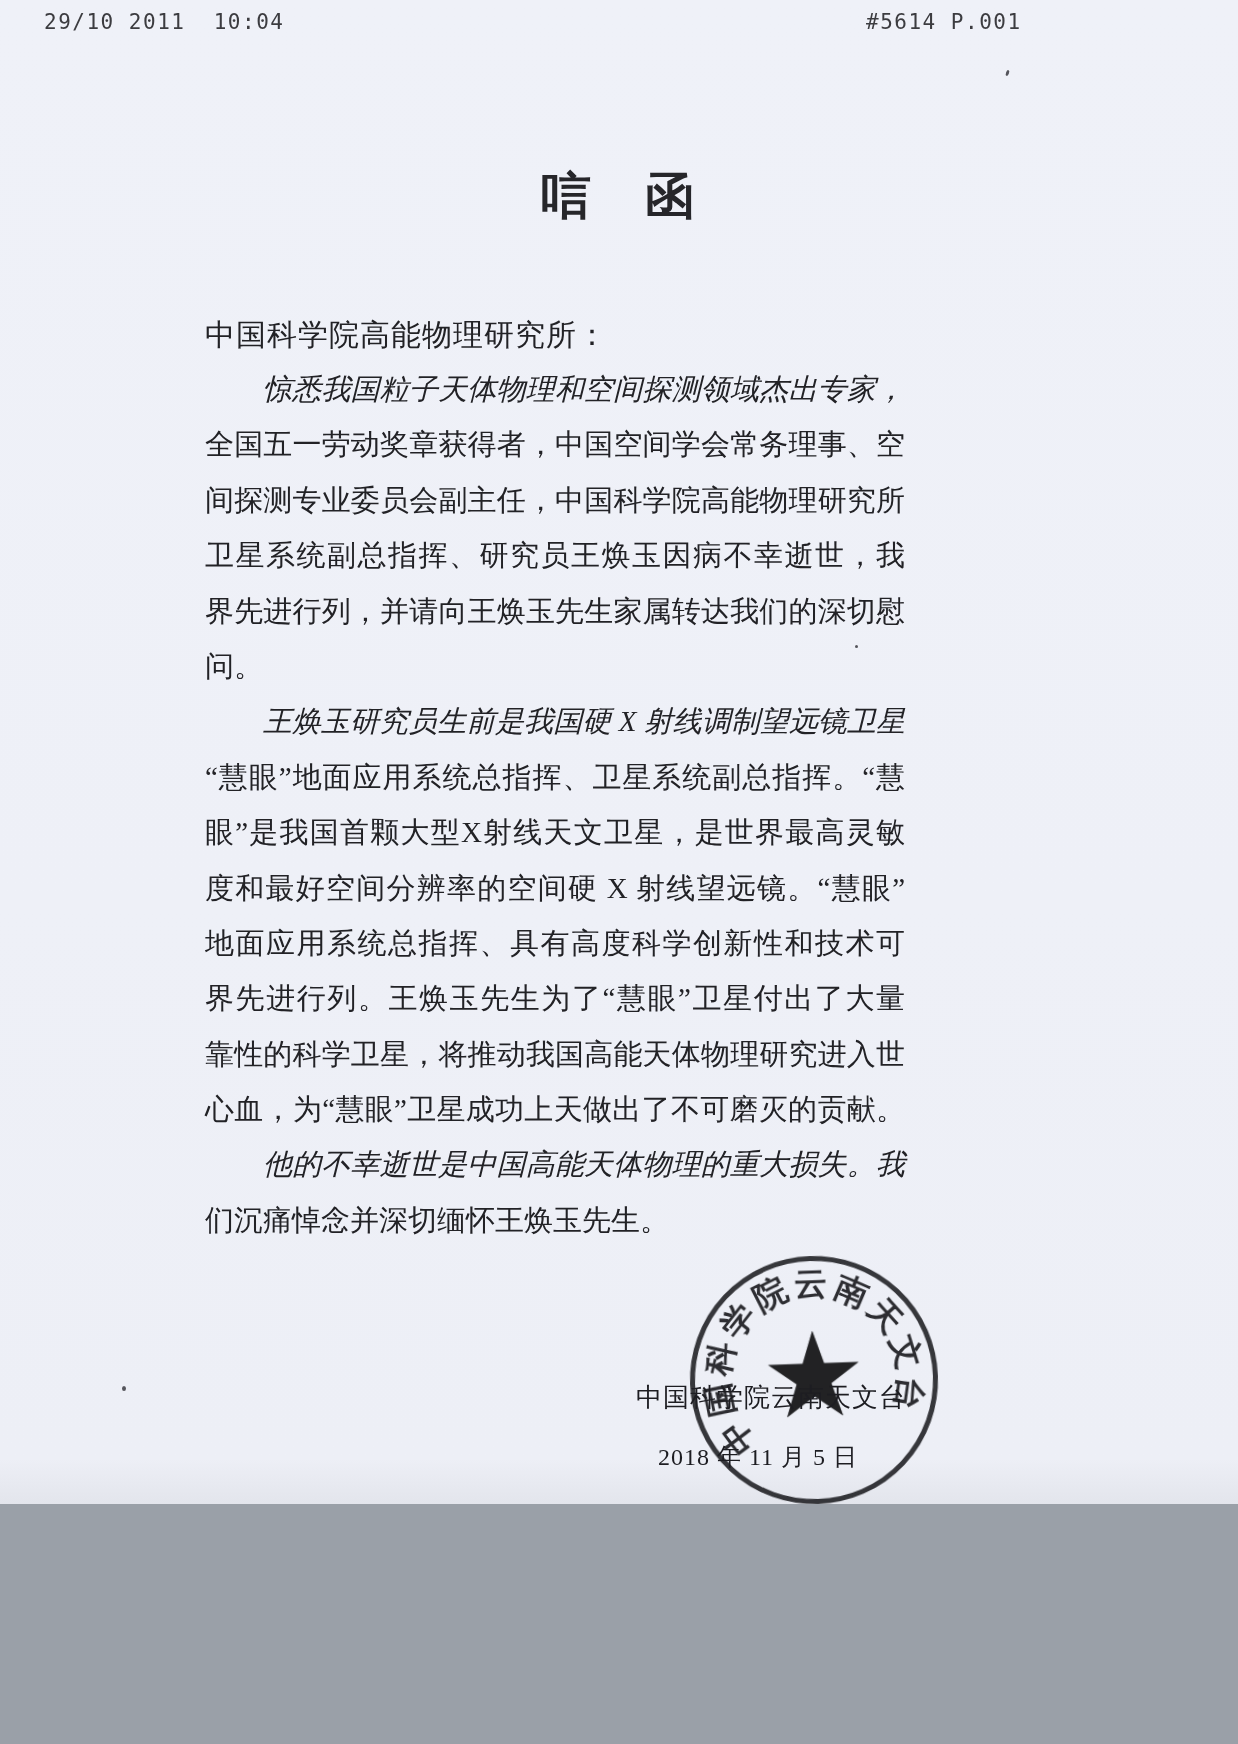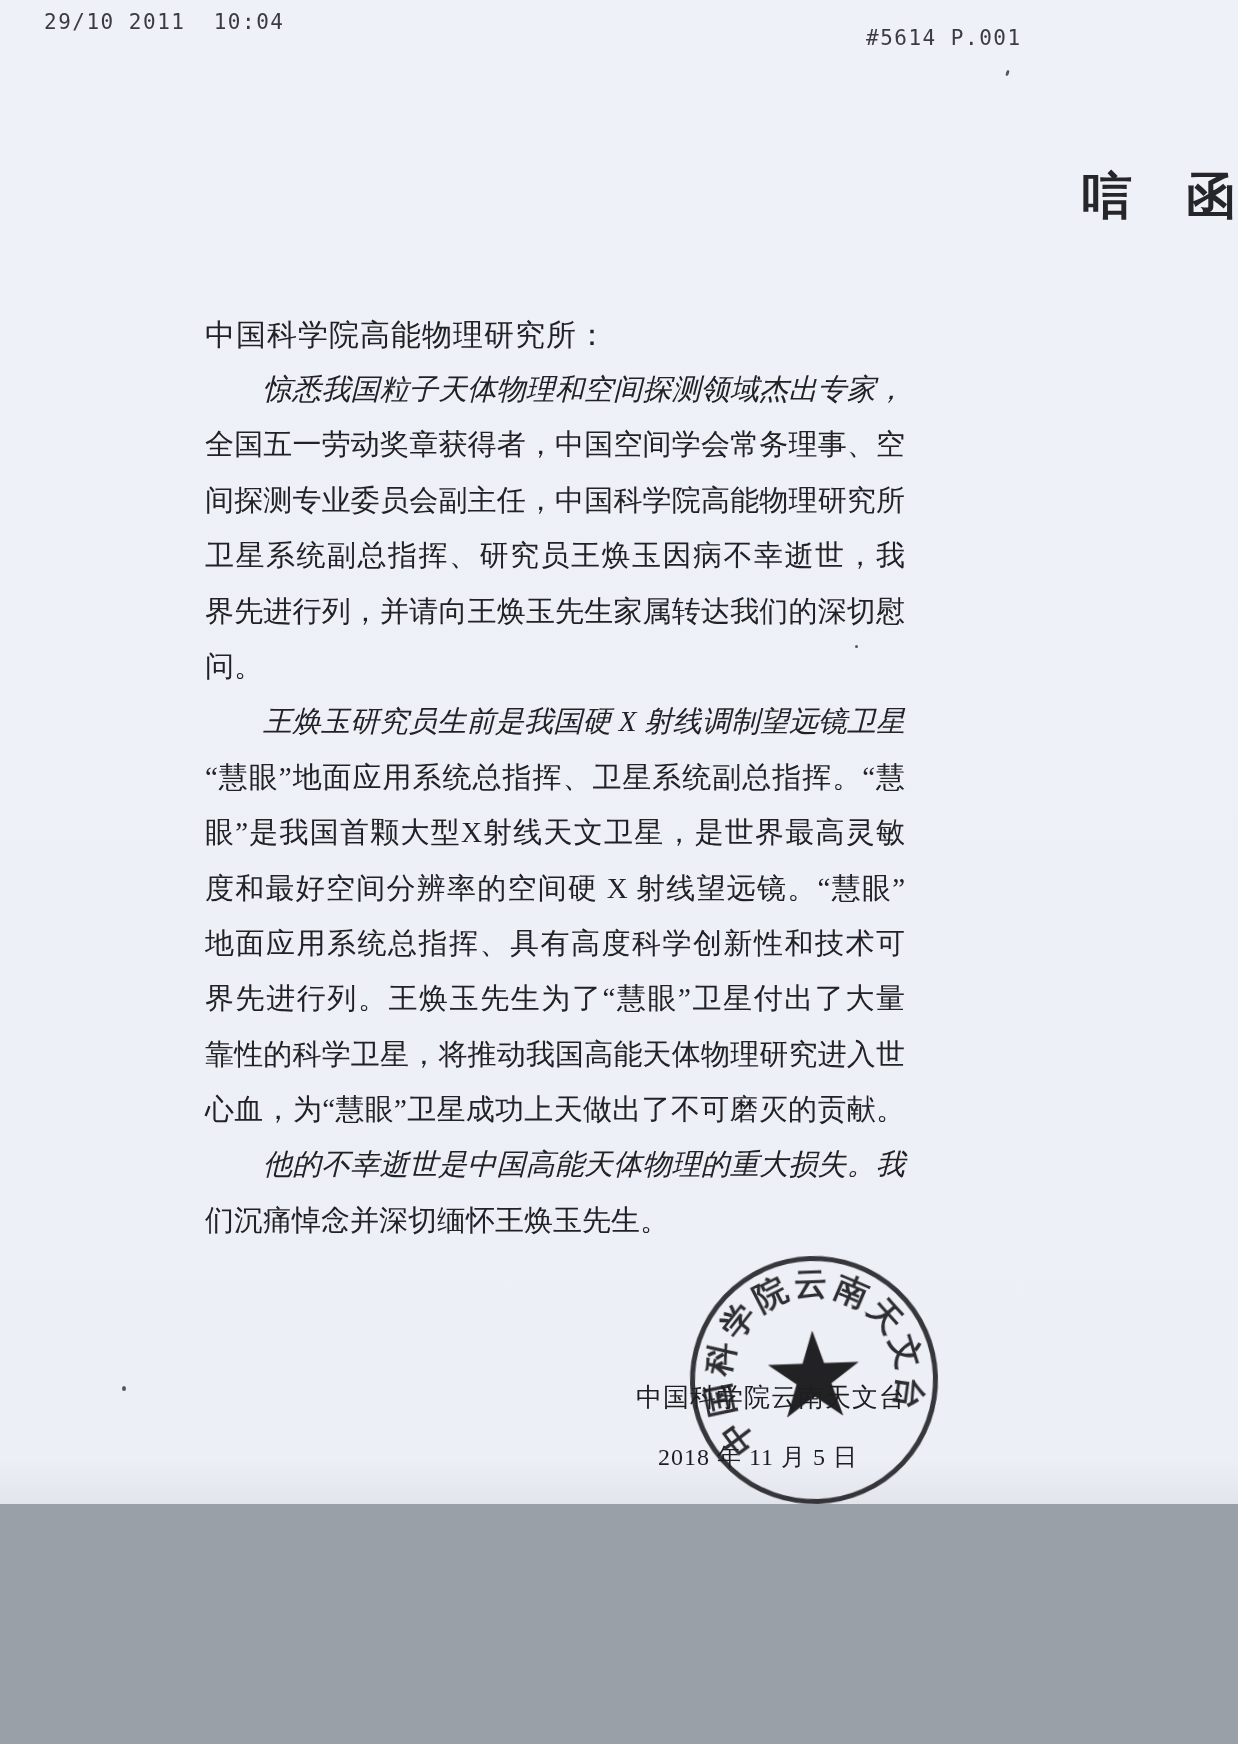--- a/index.html
+++ b/index.html
@@ -16,26 +16,25 @@
     position:absolute;left:44px;top:10px;
     font-family:"DejaVu Sans Mono", monospace;
     font-size:21px;letter-spacing:1.5px;color:#3c3c40;
     white-space:pre;
   }
   .fax-right{
     position:absolute;left:866px;top:10px;
     font-family:"DejaVu Sans Mono", monospace;
     font-size:21px;letter-spacing:1.5px;color:#3c3c40;
     white-space:pre;
-    margin-top:16px;
   }
   
   .doc-title{
     position:absolute;left:0;top:163px;width:100%;
-    text-align:right;
+    text-align:center;
     font-family:"Liberation Sans", sans-serif;
     font-weight:bold;font-size:50px;color:#26262a;
     letter-spacing:2px;
   }
   
   .salutation{
     position:absolute;left:205px;top:312px;width:720px;
     font-size:30px;color:#222226;line-height:46px;
     letter-spacing:1px;
   }

